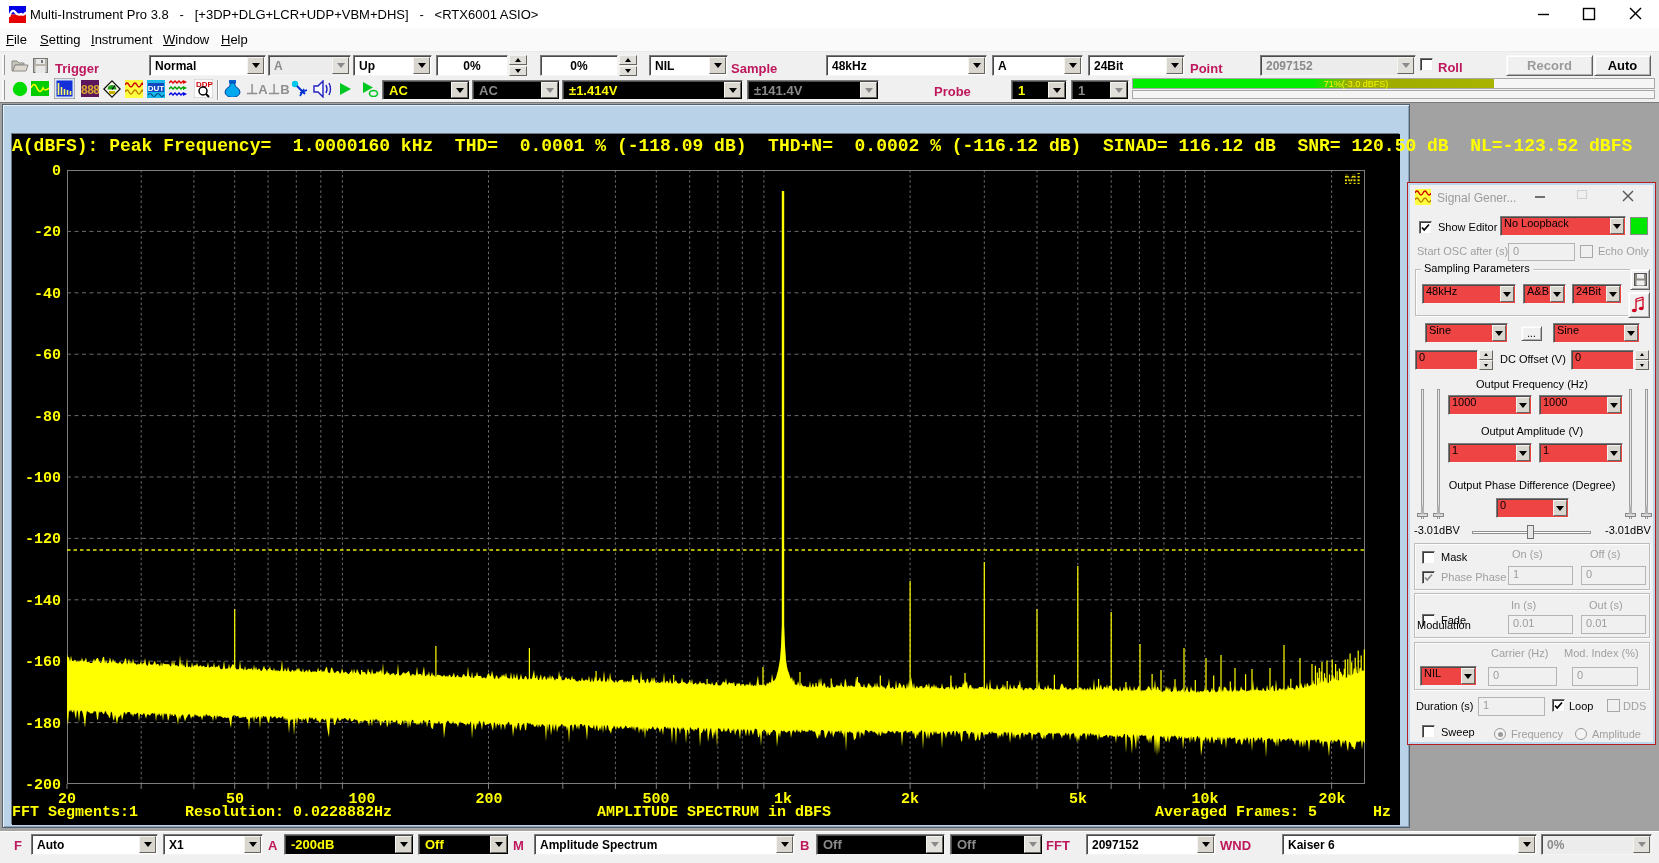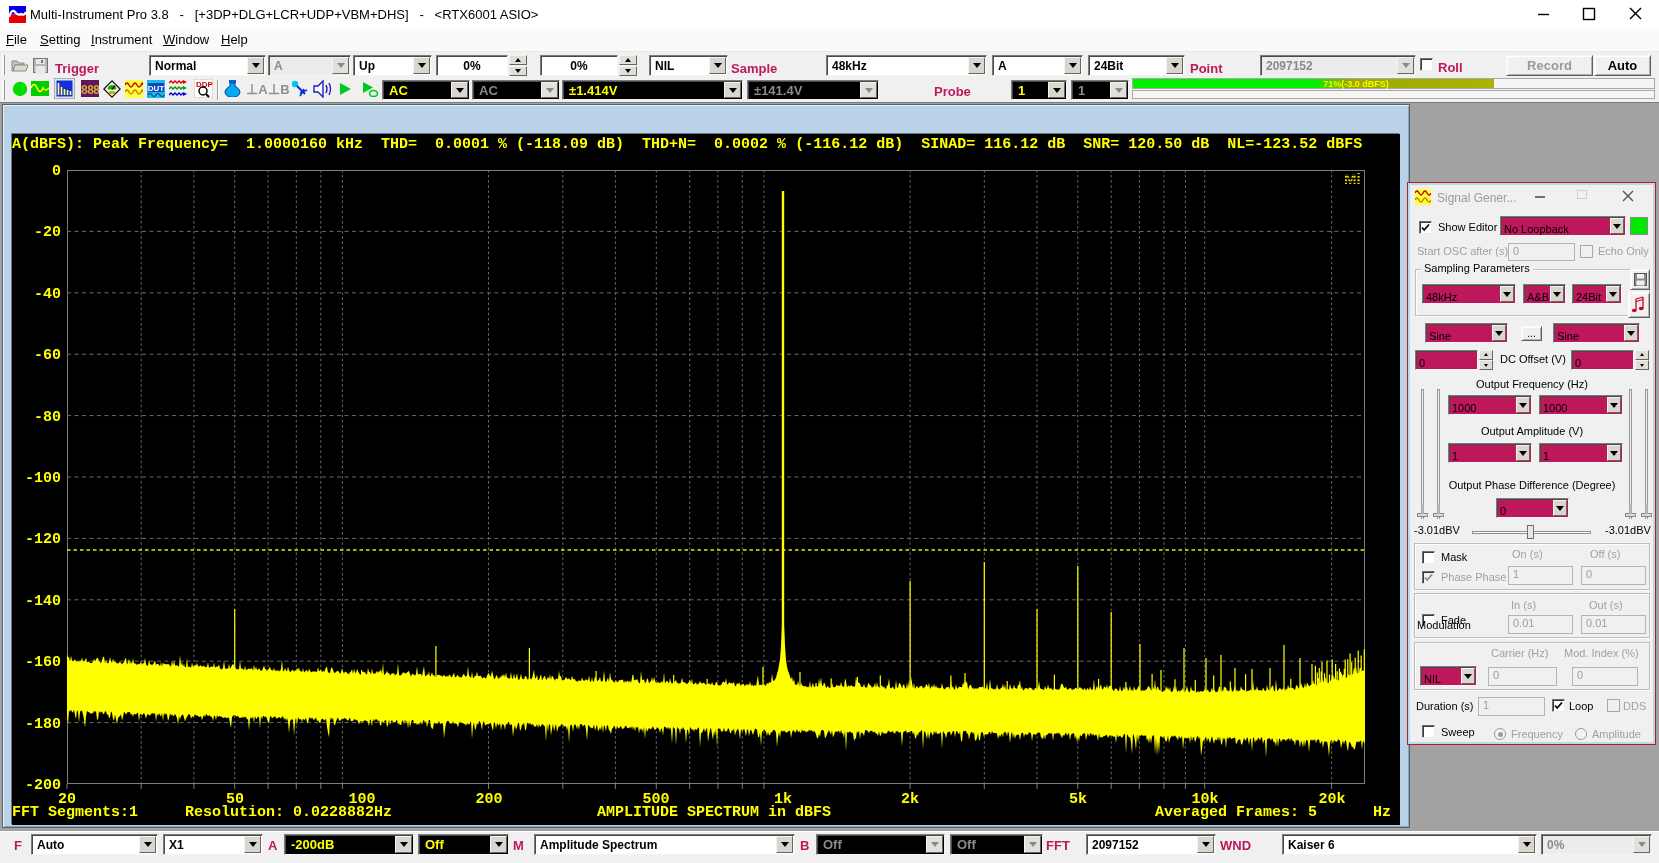--- a/index.html
+++ b/index.html
@@ -14,21 +14,21 @@
 .bdd{position:absolute;background:#000;border:1px solid;border-color:#7b7b7b #f4f4f4 #f4f4f4 #7b7b7b;box-shadow:inset 1px 1px 0 #4a4a4a;display:flex;align-items:center;font-size:13px;font-weight:bold;color:#ffff00}
 .bdd .tx{padding-left:6px;white-space:nowrap;overflow:hidden;flex:1}
 .bdd.dis{color:#8a8a8a}
 .btn{position:absolute;background:#f0f0f0;border:1px solid;border-color:#f8f8f8 #5f5f5f #5f5f5f #f8f8f8;box-shadow:inset 1px 1px 0 #fff, inset -1px -1px 0 #b0b0b0;display:flex;align-items:center;justify-content:center;font-weight:bold;font-size:13px}
 .cb{position:absolute;width:13px;height:13px;background:#fff;border:1px solid;border-color:#6e6e6e #eee #eee #6e6e6e;box-shadow:inset 1px 1px 0 #3a3a3a}
 .cb.dis{background:#f0f0f0}
 .sep{position:absolute;width:2px;border-left:1px solid #9a9a9a;border-right:1px solid #fff}
 .grip{position:absolute;width:3px;border-left:1px solid #fff;border-right:1px solid #9a9a9a}
 .sgl{position:absolute;font-size:12px;color:#000;white-space:nowrap}
 .sgl.g{color:#a0a0a0}
-.sgdd{position:absolute;background:#be185d;border:1px solid;border-color:#7b7b7b #f4f4f4 #f4f4f4 #7b7b7b;box-shadow:inset 1px 1px 0 #4a4a4a;display:flex;align-items:flex-end;font-size:12px;color:#000}
+.sgdd{position:absolute;background:#ef4444;border:1px solid;border-color:#7b7b7b #f4f4f4 #f4f4f4 #7b7b7b;box-shadow:inset 1px 1px 0 #4a4a4a;display:flex;align-items:flex-start;font-size:12px;color:#000}
 .sgdd .tx{padding-left:4px;white-space:nowrap;overflow:hidden;flex:1}
 .sgin{position:absolute;background:#f0f0f0;border:1px solid #b4b4b4;font-size:12px;color:#9c9c9c;padding:1px 0 0 4px;white-space:nowrap}
 .grp{position:absolute;border:1px solid #bdbdbd;box-shadow:1px 1px 0 #fdfdfd, inset 1px 1px 0 #fdfdfd}
 .grplbl{position:absolute;font-size:12px;color:#000;background:#f0f0f0;padding:0 3px;white-space:nowrap}
 .spb{position:absolute;width:18px;height:10px;background:#e0ded8;border:1px solid;border-color:#f5f4f0 #67655e #67655e #f5f4f0;display:flex;align-items:center;justify-content:center}
 .ut{width:0;height:0;border:3px solid transparent;border-bottom:4px solid #000;margin-bottom:3px}
 .dt{width:0;height:0;border:3px solid transparent;border-top:4px solid #000;margin-top:3px}
 .sgl{font-size:11px}
 .sgdd{font-size:11px}
 .sgdd .dda{width:14px}
@@ -258,29 +258,29 @@
       </div>
     </div>
 <div class="bdd dis" style="left:1071px;top:2px;width:58px;height:20px">
       <div class="tx">1</div>
       <div class="dda" style="background:#e2e0da">
         <div class="tri g"></div>
       </div>
     </div>
 <div class="abs" style="left:1132px;top:0px;width:523px;height:11px;background:#f5f5f5;border:1px solid #a8a8a8">
       <div class="abs" style="left:0;top:0;width:361px;height:9px;background:linear-gradient(90deg,#00ef00 0%,#00ef00 50%,#9caa00 60%,#a8b400 100%)"></div>
-      <div class="abs" style="left:0;top:0;width:297px;height:9px;display:flex;align-items:center;justify-content:center;font-size:9px;font-weight:bold;color:#f8f800;padding-left:149px">71%(-3.0 dBFS)</div>
+      <div class="abs" style="left:0;top:0;width:297px;height:9px;display:flex;align-items:center;justify-content:center;font-size:9px;font-weight:normal;color:#f8f800;padding-left:149px">71%(-3.0 dBFS)</div>
     </div>
 <div class="abs" style="left:1132px;top:12px;width:523px;height:9px;background:#f5f5f5;border:1px solid #a8a8a8"></div>
 </div>
 <div class="abs" style="left:0;top:102px;width:1659px;height:729px;background:#a2a2a2;border-top:1px solid #7a7a7a">
 <div class="abs" style="left:2px;top:1px;width:1408px;height:724px;background:#55606a"></div>
 <div class="abs" style="left:3px;top:2px;width:1406px;height:722px;background:#bad2e8;box-shadow:inset 1px 1px 0 #e8f2fa,inset -1px -1px 0 #8ba4bc">
 <div class="abs" style="left:9px;top:29px;width:1388px;height:691px;background:#000;box-shadow:-1px -1px 0 #6a7886">
-<div class="abs" style="left:0px;top:2px;width:1388px;font-family:'Liberation Mono',monospace;font-weight:bold;font-size:15px;color:#ffff00;white-space:pre">A(dBFS): Peak Frequency=  1.0000160 kHz  THD=  0.0001 % (-118.09 dB)  THD+N=  0.0002 % (-116.12 dB)  SINAD= 116.12 dB  SNR= 120.50 dB  NL=-123.52 dBFS</div>
+<div class="abs" style="left:0px;top:2px;width:1388px;font-family:'Liberation Mono',monospace;font-weight:bold;font-size:18px;color:#ffff00;white-space:pre">A(dBFS): Peak Frequency=  1.0000160 kHz  THD=  0.0001 % (-118.09 dB)  THD+N=  0.0002 % (-116.12 dB)  SINAD= 116.12 dB  SNR= 120.50 dB  NL=-123.52 dBFS</div>
 <svg class="abs" style="left:0;top:0" width="1388" height="691" viewBox="12 131 1388 691">
           <path d="M141.2,167 V781 M193.9,167 V781 M234.7,167 V781 M268.1,167 V781 M296.3,167 V781 M320.8,167 V781 M342.4,167 V781 M488.5,167 V781 M562.8,167 V781 M615.4,167 V781 M656.3,167 V781 M689.7,167 V781 M717.9,167 V781 M742.3,167 V781 M763.9,167 V781 M910.1,167 V781 M984.3,167 V781 M1037.0,167 V781 M1077.8,167 V781 M1111.2,167 V781 M1139.4,167 V781 M1163.9,167 V781 M1185.4,167 V781 M1204.7,167 V781 M1331.6,167 V781" stroke="#6b6b6b" stroke-width="1" stroke-dasharray="2.5,2.6" fill="none"></path>
           <path d="M67,228.4 H1365 M67,289.8 H1365 M67,351.2 H1365 M67,412.6 H1365 M67,474.0 H1365 M67,535.4 H1365 M67,596.8 H1365 M67,658.2 H1365 M67,719.6 H1365" stroke="#6b6b6b" stroke-width="1" stroke-dasharray="4,3.5" fill="none"></path>
           <rect x="67.5" y="167.5" width="1297" height="613" fill="none" stroke="#7d7d7d" stroke-width="1"></rect>
           <path d="M141.2,781 V786 M193.9,781 V786 M234.7,781 V786 M268.1,781 V786 M296.3,781 V786 M320.8,781 V786 M342.4,781 V786 M488.5,781 V786 M562.8,781 V786 M615.4,781 V786 M656.3,781 V786 M689.7,781 V786 M717.9,781 V786 M742.3,781 V786 M763.9,781 V786 M910.1,781 V786 M984.3,781 V786 M1037.0,781 V786 M1077.8,781 V786 M1111.2,781 V786 M1139.4,781 V786 M1163.9,781 V786 M1185.4,781 V786 M1204.7,781 V786 M1331.6,781 V786 M67.0,781 V786" stroke="#7d7d7d" stroke-width="1" fill="none"></path>
           <path d="M67,547 H1365" stroke="#ecec00" stroke-width="1.4" stroke-dasharray="3.5,3" fill="none"></path>
           <path d="M67,651.1 L68,654.6 L69,653.7 L70,659.1 L71,652.4 L72,657.4 L73,658.2 L74,657.6 L75,656.5 L76,658.3 L77,659 L78,657.6 L79,658.9 L80,657 L81,658.3 L82,654.6 L83,658.2 L84,658.6 L85,657.3 L86,654.5 L87,659.2 L88,659.1 L89,658.4 L90,660.1 L91,660 L92,660 L93,658.6 L94,655.4 L95,658.4 L96,656.4 L97,655.1 L98,655 L99,658.2 L100,659.3 L101,660.3 L102,657.3 L103,654.1 L104,653.8 L105,660.3 L106,656.7 L107,659.7 L108,660.5 L109,658.8 L110,654.2 L111,658.1 L112,659.9 L113,655.5 L114,659 L115,657.9 L116,660.3 L117,659.4 L118,661.1 L119,659.4 L120,659 L121,659.7 L122,661.6 L123,660 L124,659.2 L125,655.8 L126,655.2 L127,661.8 L128,659.3 L129,655.6 L130,661.1 L131,658.1 L132,660.9 L133,655.3 L134,660 L135,660.5 L136,660.7 L137,662.2 L138,660.3 L139,661.6 L140,660.7 L141,658.1 L142,662 L143,659.8 L144,660.5 L145,655 L146,660.9 L147,662.8 L148,662.4 L149,656.6 L150,661.2 L151,661.5 L152,661.7 L153,661.6 L154,659.5 L155,657.6 L156,662.1 L157,660.8 L158,661.1 L159,661.8 L160,663.4 L161,658.9 L162,663.5 L163,659.4 L164,661.2 L165,660.8 L166,661.5 L167,660.8 L168,661.6 L169,661.1 L170,662.8 L171,663.7 L172,657.2 L173,662.6 L174,657.4 L175,662 L176,662.8 L177,661.9 L178,663.3 L179,663.4 L180,651.9 L181,662.6 L182,659 L183,663.4 L184,661.1 L185,664.2 L186,664 L187,655.1 L188,664.5 L189,663.5 L190,663.6 L191,664.9 L192,659.2 L193,663.8 L194,663.3 L195,661.8 L196,662.8 L197,659.7 L198,663 L199,663.8 L200,662.3 L201,662.5 L202,664.1 L203,662.7 L204,662.7 L205,664.3 L206,663.9 L207,663.8 L208,659.1 L209,665 L210,664 L211,663.8 L212,663.3 L213,664.3 L214,659.2 L215,664.8 L216,663.4 L217,663.7 L218,663.6 L219,661.3 L220,665.5 L221,666 L222,666.5 L223,664.7 L224,657.2 L225,665.2 L226,666.3 L227,664.9 L228,666 L229,660.5 L230,665.7 L231,664.3 L232,662.2 L233,660.7 L234,662.6 L235,664.5 L236,665.5 L237,666.8 L238,665.7 L239,666.6 L240,657.3 L241,665.7 L242,665.4 L243,665.7 L244,667.4 L245,662.8 L246,667 L247,666.8 L248,665.7 L249,665.6 L250,666.2 L251,665.4 L252,665.3 L253,667.7 L254,661.6 L255,666.9 L256,663.5 L257,666.9 L258,666.6 L259,665.3 L260,666.5 L261,668.2 L262,667.4 L263,665.3 L264,662.4 L265,665.8 L266,666.2 L267,668.4 L268,665.7 L269,665.9 L270,663.3 L271,667.3 L272,666.8 L273,668.1 L274,664.4 L275,668.6 L276,666.4 L277,668.5 L278,666.8 L279,668.3 L280,667.9 L281,666.1 L282,656.6 L283,668.2 L284,667.9 L285,664.8 L286,667.5 L287,668.4 L288,663.4 L289,667.3 L290,668.7 L291,668.8 L292,667 L293,666.8 L294,669.1 L295,666.7 L296,668.3 L297,664.8 L298,667.1 L299,664.4 L300,668.2 L301,668 L302,669.3 L303,665 L304,669.6 L305,668.4 L306,667.4 L307,667.1 L308,669.4 L309,665.8 L310,667.6 L311,669.2 L312,669.1 L313,668 L314,669 L315,668 L316,669.1 L317,668.8 L318,664.3 L319,668 L320,667.9 L321,665.9 L322,669.5 L323,667.6 L324,668.9 L325,666.9 L326,664.2 L327,664 L328,669.6 L329,669.5 L330,670.3 L331,665 L332,664.5 L333,667 L334,669.4 L335,670.1 L336,668.9 L337,667.9 L338,668 L339,668.8 L340,670.9 L341,669.6 L342,665.1 L343,668.4 L344,670.4 L345,668.6 L346,669 L347,669.7 L348,671 L349,671.1 L350,669.3 L351,668.4 L352,666 L353,671 L354,665.5 L355,669.5 L356,669.9 L357,665.8 L358,667.9 L359,670.2 L360,671.4 L361,671.5 L362,669 L363,668.4 L364,669.4 L365,668.8 L366,671.6 L367,670.9 L368,665.1 L369,668.8 L370,669.3 L371,671.7 L372,665.3 L373,670.4 L374,670.4 L375,670.7 L376,669.8 L377,667.8 L378,670.1 L379,668.1 L380,668.7 L381,666 L382,670.9 L383,659.8 L384,672.3 L385,670.9 L386,670.2 L387,667.6 L388,670.6 L389,669.8 L390,672.5 L391,671.2 L392,670.5 L393,670.6 L394,669.9 L395,672.8 L396,671.1 L397,671 L398,660.3 L399,671.7 L400,672.8 L401,672.1 L402,670.9 L403,669.5 L404,669.3 L405,670.8 L406,670.3 L407,669.4 L408,668.6 L409,668 L410,671.4 L411,673.4 L412,670.8 L413,671.5 L414,671.3 L415,673 L416,670.7 L417,663.6 L418,672.1 L419,670.6 L420,671.3 L421,671 L422,673.2 L423,667.9 L424,663.2 L425,672.6 L426,673.5 L427,670.8 L428,672.5 L429,668.1 L430,673.8 L431,672.3 L432,668.9 L433,672.7 L434,671.7 L435,674 L436,674.1 L437,672.3 L438,671.5 L439,672.3 L440,672.1 L441,672.7 L442,673.6 L443,673.2 L444,671.5 L445,673.3 L446,673.7 L447,672.5 L448,673.9 L449,671.9 L450,671.8 L451,674.3 L452,673.8 L453,671.9 L454,669.4 L455,674.3 L456,674.3 L457,672.3 L458,672 L459,674.4 L460,673.4 L461,674.7 L462,674 L463,671.4 L464,671.1 L465,673.1 L466,673.7 L467,672.5 L468,663.3 L469,672.8 L470,673.5 L471,675.3 L472,668.5 L473,675.1 L474,674.7 L475,672.5 L476,673.3 L477,668.4 L478,673 L479,673 L480,673 L481,672.8 L482,675.5 L483,674.8 L484,674.3 L485,674.8 L486,675.8 L487,673.1 L488,670.6 L489,670.3 L490,673.5 L491,672.7 L492,667.6 L493,671.9 L494,675.6 L495,676 L496,672.6 L497,672.4 L498,675.3 L499,675.9 L500,673.4 L501,674.6 L502,671.4 L503,673.6 L504,670.8 L505,674.6 L506,669.6 L507,674.5 L508,675 L509,675.6 L510,675.5 L511,668.9 L512,675.4 L513,675.7 L514,670.1 L515,675.4 L516,674.4 L517,670 L518,676.2 L519,676.9 L520,674.9 L521,670.6 L522,675.5 L523,676.1 L524,676.2 L525,673.3 L526,673 L527,675.6 L528,677.1 L529,674.4 L530,674.8 L531,676.5 L532,675.2 L533,671.4 L534,666.4 L535,675.2 L536,675.1 L537,671.4 L538,677.1 L539,676.8 L540,674 L541,670.9 L542,677.4 L543,675.5 L544,673.4 L545,673 L546,676.9 L547,675.9 L548,673.5 L549,676.3 L550,671.3 L551,676.7 L552,672.6 L553,673.9 L554,676 L555,677.7 L556,675.2 L557,676 L558,676 L559,667.7 L560,673.9 L561,672.4 L562,677.9 L563,676.5 L564,677.5 L565,675.7 L566,673.7 L567,675.7 L568,676.2 L569,674.8 L570,677 L571,676.7 L572,672.5 L573,676.6 L574,675.8 L575,676.4 L576,678.2 L577,678.2 L578,678.7 L579,677 L580,677.7 L581,678.1 L582,674.2 L583,677.2 L584,677.7 L585,677.4 L586,676.1 L587,677.3 L588,677.6 L589,672.5 L590,678.4 L591,679.1 L592,674.2 L593,678.9 L594,678.1 L595,673 L596,675.6 L597,678.3 L598,677.5 L599,676.4 L600,673.7 L601,678.4 L602,678.6 L603,677.2 L604,667.6 L605,677.6 L606,679.4 L607,677 L608,674.5 L609,679.1 L610,669.3 L611,675.9 L612,677.2 L613,678 L614,679.2 L615,679.6 L616,676.8 L617,679.6 L618,678.7 L619,677.4 L620,677 L621,677.2 L622,676.4 L623,676.9 L624,679.9 L625,677.4 L626,679.7 L627,677.7 L628,678 L629,679.6 L630,677.3 L631,680.1 L632,675.1 L633,673.3 L634,677.6 L635,676.6 L636,677.6 L637,675.7 L638,677.5 L639,680.2 L640,680.1 L641,667.8 L642,677.1 L643,676.7 L644,676.4 L645,679.9 L646,679.6 L647,675.6 L648,676 L649,680.4 L650,679 L651,678.1 L652,674.2 L653,678.7 L654,673.8 L655,677.8 L656,680.1 L657,679.7 L658,678.5 L659,680.5 L660,679.2 L661,679.8 L662,677.8 L663,680 L664,669.3 L665,680.8 L666,678.6 L667,677.7 L668,678.7 L669,680.8 L670,675 L671,679.1 L672,680.9 L673,679.5 L674,679.2 L675,678.4 L676,677 L677,679.4 L678,680.5 L679,680.4 L680,680.3 L681,679.6 L682,674.6 L683,678.9 L684,679.2 L685,679.4 L686,680.5 L687,681 L688,680.2 L689,678.8 L690,676.2 L691,680.8 L692,675.5 L693,681.6 L694,680.9 L695,680.2 L696,679.6 L697,681.9 L698,680.5 L699,680.8 L700,677.8 L701,680.2 L702,680.3 L703,680.3 L704,679.4 L705,681 L706,681.7 L707,681.5 L708,680.3 L709,680.9 L710,680.4 L711,682.1 L712,679 L713,681.6 L714,682.5 L715,682.1 L716,679 L717,679.3 L718,682.4 L719,682.2 L720,682.4 L721,681.9 L722,680.4 L723,678.5 L724,678.7 L725,680 L726,675.1 L727,681.2 L728,681.4 L729,679 L730,680.1 L731,680.5 L732,679.7 L733,680.8 L734,678.5 L735,683.3 L736,682.7 L737,679.8 L738,681.4 L739,679.4 L740,681.3 L741,683.2 L742,682.1 L743,680.8 L744,681.6 L745,683.5 L746,680.9 L747,681.9 L748,681 L749,682.4 L750,678.1 L751,683.2 L752,680.9 L753,682.9 L754,682.7 L755,681.5 L756,683.4 L757,677.7 L758,672.3 L759,682.4 L760,681.3 L761,682.4 L762,681.5 L763,682.3 L764,680.6 L765,682.6 L766,682.8 L767,679.4 L768,681.3 L769,679.4 L770,678.8 L771,680.2 L772,670.4 L773,677.4 L774,678 L775,676.4 L776,674.8 L777,670.8 L778,667.4 L779,662.1 L780,656.2 L781,642.9 L782,622.1 L783,607.7 L784,621.9 L785,642.3 L786,656.9 L787,663.8 L788,667.8 L789,670.2 L790,673.4 L791,676.4 L792,673.4 L793,679.3 L794,675.8 L795,682 L796,681 L797,682.4 L798,677.9 L799,681.4 L800,683.8 L801,679.6 L802,682.1 L803,683.1 L804,683.5 L805,682.8 L806,683.6 L807,684.6 L808,683.2 L809,684.5 L810,677.8 L811,685.1 L812,682.8 L813,679.8 L814,684.1 L815,683.8 L816,682 L817,683.1 L818,683.9 L819,675.3 L820,681.7 L821,674.3 L822,682.4 L823,683 L824,679.6 L825,681.1 L826,684.9 L827,683.9 L828,682.7 L829,685.3 L830,684.3 L831,685.1 L832,679 L833,683.7 L834,684.3 L835,684.3 L836,683.1 L837,681.6 L838,683.5 L839,682 L840,683.4 L841,678.8 L842,682.8 L843,683.4 L844,684.2 L845,675.3 L846,677.9 L847,684.4 L848,682.6 L849,682.7 L850,683.8 L851,681.8 L852,683.2 L853,683.3 L854,683.8 L855,683.6 L856,673.8 L857,678.9 L858,678.9 L859,679.8 L860,680.4 L861,683.8 L862,683.8 L863,684.2 L864,680.6 L865,684.5 L866,684.3 L867,684.7 L868,681.1 L869,680.1 L870,682.7 L871,682.2 L872,685.3 L873,683.2 L874,684.1 L875,679.6 L876,684.7 L877,679 L878,683.9 L879,683.6 L880,685.4 L881,683.3 L882,682.1 L883,684.8 L884,683.3 L885,685.6 L886,685.8 L887,682.7 L888,682.1 L889,675.3 L890,684.3 L891,685.4 L892,684.4 L893,683.5 L894,685.9 L895,685.9 L896,677 L897,684.7 L898,684.8 L899,680.1 L900,680.2 L901,682.2 L902,685.5 L903,682.3 L904,681.3 L905,684.7 L906,685.9 L907,679.8 L908,685.3 L909,676.9 L910,684.1 L911,673.5 L912,679.6 L913,685.2 L914,679.8 L915,685.9 L916,684.3 L917,682.6 L918,684.9 L919,684.7 L920,682.9 L921,683.5 L922,682.5 L923,685.7 L924,684.3 L925,684.6 L926,681.4 L927,681.6 L928,684.2 L929,679.6 L930,686.1 L931,684.2 L932,682.5 L933,684.7 L934,680.5 L935,685 L936,682.1 L937,685.3 L938,684.1 L939,685.7 L940,685.1 L941,684.9 L942,680.1 L943,684.8 L944,686 L945,686.2 L946,684.1 L947,684.7 L948,683.7 L949,683.9 L950,686.5 L951,676.7 L952,685.3 L953,682.7 L954,686.4 L955,686.2 L956,681.3 L957,685.6 L958,685.5 L959,683.6 L960,683.9 L961,684.1 L962,684.2 L963,679.2 L964,682 L965,676.6 L966,680.6 L967,677.9 L968,686.6 L969,683.8 L970,681.9 L971,681.8 L972,685.7 L973,684.3 L974,686.7 L975,684.8 L976,686.1 L977,685.1 L978,685.9 L979,683.9 L980,684 L981,684.2 L982,684.1 L983,683.5 L984,686.1 L985,685.3 L986,685.4 L987,679 L988,686.7 L989,685.9 L990,675.8 L991,685.1 L992,685.6 L993,685.7 L994,686.8 L995,685.6 L996,686.5 L997,681 L998,685.6 L999,686.2 L1000,686.6 L1001,684.6 L1002,684.7 L1003,680.6 L1004,685.7 L1005,681.7 L1006,687 L1007,685.8 L1008,685.4 L1009,687 L1010,680.5 L1011,685 L1012,685.4 L1013,686 L1014,681.5 L1015,685.3 L1016,685.1 L1017,686.2 L1018,682.1 L1019,681.9 L1020,676.8 L1021,686.2 L1022,683.5 L1023,687.2 L1024,687.2 L1025,684.9 L1026,685.6 L1027,684.8 L1028,686.7 L1029,684.4 L1030,684.8 L1031,685.1 L1032,685.8 L1033,687 L1034,687.3 L1035,685.2 L1036,684.9 L1037,686 L1038,685.3 L1039,677.7 L1040,684.7 L1041,686.1 L1042,685.9 L1043,686.6 L1044,687 L1045,683 L1046,685.6 L1047,685.9 L1048,681.3 L1049,685.4 L1050,685.6 L1051,685.1 L1052,686.5 L1053,687.1 L1054,685.2 L1055,685.9 L1056,685.8 L1057,686.9 L1058,686.1 L1059,687.1 L1060,685.3 L1061,681.4 L1062,680.6 L1063,682.1 L1064,684.8 L1065,685.1 L1066,683.5 L1067,686.6 L1068,686.5 L1069,685.7 L1070,685.2 L1071,685.1 L1072,687.5 L1073,685.9 L1074,686.4 L1075,685.2 L1076,684.8 L1077,685.7 L1078,686.4 L1079,684.9 L1080,683.8 L1081,685.6 L1082,685.2 L1083,687.6 L1084,685.4 L1085,685.3 L1086,687.8 L1087,685.4 L1088,685.3 L1089,687.4 L1090,683.4 L1091,686 L1092,687 L1093,685.8 L1094,675.4 L1095,687.8 L1096,685.2 L1097,682.5 L1098,686.2 L1099,686 L1100,683.5 L1101,681.3 L1102,685.9 L1103,686.4 L1104,683.5 L1105,683.7 L1106,685.3 L1107,681.3 L1108,686.3 L1109,682.8 L1110,683.1 L1111,682.8 L1112,685.5 L1113,687 L1114,688.3 L1115,685.5 L1116,685.4 L1117,686 L1118,687.8 L1119,688.1 L1120,682.7 L1121,687.5 L1122,688.3 L1123,686.5 L1124,683.4 L1125,687.1 L1126,685.2 L1127,683.4 L1128,687.9 L1129,686.5 L1130,682.3 L1131,688.3 L1132,685.9 L1133,688.6 L1134,683.2 L1135,686.6 L1136,686.9 L1137,686.4 L1138,683.9 L1139,682.8 L1140,686.7 L1141,688.7 L1142,686.4 L1143,688.3 L1144,686.7 L1145,687.9 L1146,686.3 L1147,686.3 L1148,683.2 L1149,683.4 L1150,685 L1151,687.2 L1152,687.6 L1153,683.3 L1154,686.4 L1155,676.2 L1156,687.7 L1157,684.1 L1158,683.7 L1159,686.9 L1160,686.8 L1161,689 L1162,688.4 L1163,689 L1164,687.3 L1165,688.2 L1166,682.4 L1167,686.5 L1168,683.8 L1169,687.8 L1170,684.1 L1171,689.2 L1172,688.6 L1173,688 L1174,682.6 L1175,687.6 L1176,682.8 L1177,688.6 L1178,688.6 L1179,686.7 L1180,689.1 L1181,687.1 L1182,687 L1183,684.6 L1184,689.2 L1185,689.3 L1186,686.8 L1187,683 L1188,687 L1189,689.4 L1190,688.5 L1191,683.1 L1192,687.8 L1193,687 L1194,688.8 L1195,687.3 L1196,689.1 L1197,689.5 L1198,687.4 L1199,689.7 L1200,687.9 L1201,688.3 L1202,688.6 L1203,688.5 L1204,687.8 L1205,684 L1206,688.4 L1207,687.3 L1208,686.6 L1209,688.9 L1210,689.2 L1211,687.7 L1212,684.6 L1213,688.3 L1214,686.2 L1215,688.1 L1216,689.4 L1217,688.5 L1218,688.6 L1219,683.2 L1220,683.9 L1221,689.4 L1222,685.9 L1223,688.9 L1224,683.2 L1225,684.7 L1226,684.3 L1227,687.8 L1228,687.3 L1229,688.8 L1230,686.3 L1231,683.4 L1232,688.9 L1233,687.9 L1234,686.4 L1235,682.2 L1236,688.9 L1237,686.2 L1238,688.8 L1239,687.4 L1240,687.7 L1241,683.1 L1242,686.1 L1243,687 L1244,686.7 L1245,688.2 L1246,688.9 L1247,687.8 L1248,688 L1249,687.4 L1250,687.5 L1251,686 L1252,688.8 L1253,676.6 L1254,687.7 L1255,686 L1256,687.4 L1257,683.1 L1258,687 L1259,687.2 L1260,687.4 L1261,687 L1262,687.9 L1263,684.6 L1264,686.6 L1265,688 L1266,688 L1267,681.7 L1268,686.6 L1269,686.9 L1270,687.5 L1271,685 L1272,683.2 L1273,682.2 L1274,688.2 L1275,687.8 L1276,676.3 L1277,687.2 L1278,687.8 L1279,685.4 L1280,685.2 L1281,686 L1282,686.9 L1283,685.3 L1284,685.5 L1285,688 L1286,685.3 L1287,687.1 L1288,681.6 L1289,685.1 L1290,684.6 L1291,685.5 L1292,684.8 L1293,684.9 L1294,686.3 L1295,687.1 L1296,682.7 L1297,682 L1298,684.6 L1299,685.7 L1300,682 L1301,679.4 L1302,683.1 L1303,685.1 L1304,684.4 L1305,679.8 L1306,684.9 L1307,679.6 L1308,681.3 L1309,683.5 L1310,682.5 L1311,681.7 L1312,681.5 L1313,676.4 L1314,681.1 L1315,681 L1316,683.2 L1317,681.3 L1318,681 L1319,680.2 L1320,680.6 L1321,677.1 L1322,674 L1323,679.6 L1324,677.2 L1325,678.8 L1326,675.5 L1327,679.2 L1328,680.5 L1329,679 L1330,678.3 L1331,677.5 L1332,673.2 L1333,677.2 L1334,673.6 L1335,676.8 L1336,676.5 L1337,677.1 L1338,677.2 L1339,677.6 L1340,676.4 L1341,677.2 L1342,674.6 L1343,671.5 L1344,671.9 L1345,676.1 L1346,674 L1347,675.1 L1348,670.4 L1349,672.4 L1350,671.7 L1351,673.4 L1352,671.4 L1353,671.3 L1354,666.2 L1355,671.2 L1356,662.3 L1357,670.6 L1358,670.3 L1359,669.7 L1360,665 L1361,670.2 L1362,666.9 L1363,668.1 L1364,667.4 L1365,667.6 L1365,739.5 L1364,739.7 L1363,737.5 L1362,746.4 L1361,737 L1360,738.7 L1359,738.5 L1358,739.5 L1357,737.9 L1356,740.6 L1355,745.7 L1354,746.4 L1353,743.4 L1352,744.5 L1351,741.2 L1350,739.2 L1349,738.9 L1348,748.5 L1347,744.1 L1346,737.5 L1345,737.6 L1344,741.4 L1343,737.3 L1342,740.9 L1341,745.3 L1340,738 L1339,736.8 L1338,736.3 L1337,739.2 L1336,738.1 L1335,738.8 L1334,736.5 L1333,741 L1332,737.6 L1331,737.2 L1330,739.8 L1329,753.8 L1328,743.8 L1327,738.2 L1326,739.3 L1325,738.1 L1324,739.3 L1323,744.9 L1322,737.6 L1321,739.6 L1320,741 L1319,736.2 L1318,736.8 L1317,736.7 L1316,740.3 L1315,736 L1314,737.8 L1313,736.6 L1312,737.8 L1311,736.3 L1310,738.3 L1309,749.2 L1308,738.9 L1307,736.8 L1306,737.6 L1305,743.8 L1304,736.9 L1303,744.8 L1302,740.1 L1301,737.6 L1300,744.7 L1299,738.3 L1298,736.2 L1297,738.3 L1296,736.2 L1295,742.7 L1294,738.1 L1293,738.2 L1292,736.5 L1291,735 L1290,738.5 L1289,735.1 L1288,736.3 L1287,736.2 L1286,737.9 L1285,737.1 L1284,736.1 L1283,736.4 L1282,737 L1281,739.5 L1280,735.9 L1279,735.6 L1278,744.2 L1277,734.9 L1276,743.7 L1275,738.4 L1274,740 L1273,736.7 L1272,734.9 L1271,737.7 L1270,735.7 L1269,735 L1268,736.1 L1267,736.2 L1266,754.7 L1265,736.8 L1264,737.5 L1263,741.1 L1262,734.6 L1261,734.4 L1260,737.6 L1259,735.5 L1258,734.6 L1257,738.1 L1256,736.4 L1255,740.1 L1254,735.1 L1253,734.4 L1252,748.2 L1251,735.4 L1250,736 L1249,741.9 L1248,735.9 L1247,734.1 L1246,737.6 L1245,737.3 L1244,734.7 L1243,738.4 L1242,741.9 L1241,740.8 L1240,735.4 L1239,736.9 L1238,736.7 L1237,739.8 L1236,741.3 L1235,734.1 L1234,735.6 L1233,734.8 L1232,736 L1231,735.8 L1230,734.1 L1229,735.1 L1228,735.9 L1227,733.9 L1226,745.8 L1225,734.5 L1224,737.3 L1223,734.2 L1222,742 L1221,740.5 L1220,733.7 L1219,738.1 L1218,733.5 L1217,736.9 L1216,737 L1215,736.3 L1214,741 L1213,736.9 L1212,733.3 L1211,736 L1210,740.5 L1209,736.9 L1208,734.8 L1207,739.1 L1206,733.6 L1205,735.4 L1204,738.7 L1203,736.6 L1202,746.2 L1201,753 L1200,733.5 L1199,736.6 L1198,733.2 L1197,733.3 L1196,736.8 L1195,739.5 L1194,734 L1193,734.2 L1192,737.9 L1191,732.8 L1190,740.5 L1189,733.9 L1188,735.4 L1187,734.9 L1186,735.4 L1185,733.8 L1184,736.2 L1183,746.6 L1182,733 L1181,735.1 L1180,735.2 L1179,732.6 L1178,737.4 L1177,735.1 L1176,733.9 L1175,732.5 L1174,732.7 L1173,734.3 L1172,732.6 L1171,734 L1170,735.9 L1169,740.1 L1168,732.3 L1167,737.4 L1166,738.9 L1165,736.4 L1164,732.4 L1163,734.8 L1162,734 L1161,733.2 L1160,733.7 L1159,751 L1158,737.6 L1157,753.1 L1156,735 L1155,750.9 L1154,732.2 L1153,732.6 L1152,733.9 L1151,740.7 L1150,733.9 L1149,740.6 L1148,735.3 L1147,738.1 L1146,732.3 L1145,732.7 L1144,732.6 L1143,733.2 L1142,731.4 L1141,732.4 L1140,733.1 L1139,732.3 L1138,739.7 L1137,731.1 L1136,747.1 L1135,738.2 L1134,732.7 L1133,731 L1132,751.1 L1131,739.1 L1130,734 L1129,734.8 L1128,732.5 L1127,731.2 L1126,750.3 L1125,730.9 L1124,730.9 L1123,733.4 L1122,734.9 L1121,734 L1120,732.6 L1119,733.5 L1118,734.1 L1117,731.2 L1116,740.2 L1115,733.2 L1114,733.7 L1113,733.5 L1112,732.4 L1111,733 L1110,732.1 L1109,733.1 L1108,735.1 L1107,732 L1106,731.7 L1105,733.2 L1104,732.7 L1103,733.7 L1102,734.8 L1101,733.4 L1100,735.2 L1099,730 L1098,738.1 L1097,733 L1096,731.3 L1095,732.4 L1094,732.6 L1093,730.4 L1092,732.8 L1091,730.3 L1090,730.6 L1089,733.8 L1088,730.1 L1087,732.5 L1086,737.3 L1085,730.2 L1084,730.8 L1083,730.3 L1082,732.6 L1081,733.5 L1080,731.5 L1079,738.4 L1078,734.1 L1077,739.4 L1076,732.3 L1075,736 L1074,730.2 L1073,730.2 L1072,731.1 L1071,731.4 L1070,737.4 L1069,730.1 L1068,730.9 L1067,732.8 L1066,729.5 L1065,730.9 L1064,733.2 L1063,731.5 L1062,735.6 L1061,732.8 L1060,731.2 L1059,729.5 L1058,731 L1057,729.5 L1056,730.9 L1055,730.6 L1054,730.7 L1053,737.8 L1052,729.7 L1051,730.8 L1050,730.6 L1049,729.9 L1048,730.8 L1047,732 L1046,732.2 L1045,736.5 L1044,731.6 L1043,736.5 L1042,734.8 L1041,734.5 L1040,729.6 L1039,730 L1038,729.1 L1037,730.8 L1036,731.4 L1035,731.8 L1034,730.7 L1033,731.8 L1032,738.3 L1031,729.9 L1030,730.2 L1029,728.7 L1028,731.8 L1027,731.4 L1026,731.7 L1025,730.4 L1024,734.5 L1023,729.8 L1022,729.7 L1021,731 L1020,737.2 L1019,732.3 L1018,730.9 L1017,732.3 L1016,732.3 L1015,736.1 L1014,730.4 L1013,735.6 L1012,728.6 L1011,731.4 L1010,740.3 L1009,730.8 L1008,728.4 L1007,733.6 L1006,729.1 L1005,729.9 L1004,728.6 L1003,734.6 L1002,730.3 L1001,731.8 L1000,734.2 L999,731.6 L998,736.3 L997,730.8 L996,729.8 L995,730.4 L994,729.5 L993,730.2 L992,728.1 L991,731.4 L990,729.2 L989,728.9 L988,731.8 L987,730.8 L986,732.1 L985,730.7 L984,734 L983,730.3 L982,728.9 L981,729.5 L980,737.1 L979,737.3 L978,729.9 L977,735 L976,737.6 L975,737.5 L974,728.9 L973,731.2 L972,728.7 L971,729.3 L970,731.4 L969,736.9 L968,730.3 L967,731.1 L966,727.9 L965,727.8 L964,728.2 L963,728.4 L962,739 L961,737.3 L960,728.4 L959,731.6 L958,730 L957,727.9 L956,728.5 L955,734.5 L954,727.9 L953,728.1 L952,729.9 L951,732.8 L950,729 L949,728.4 L948,728.9 L947,730.4 L946,735.6 L945,731.1 L944,729.8 L943,728 L942,745.7 L941,728.6 L940,730.3 L939,731.1 L938,730.3 L937,731.3 L936,728 L935,730.9 L934,727.8 L933,732.8 L932,731.2 L931,728.4 L930,731.1 L929,736.6 L928,728.7 L927,736.3 L926,732 L925,728.5 L924,728.8 L923,746.5 L922,727.2 L921,727.5 L920,730.1 L919,728.4 L918,733.3 L917,730.3 L916,735.4 L915,734.9 L914,729 L913,731.8 L912,728 L911,728.1 L910,728.4 L909,729.2 L908,728.9 L907,730.4 L906,727.3 L905,728.4 L904,728.3 L903,729.9 L902,743.4 L901,729.5 L900,728.7 L899,730.2 L898,728 L897,728.6 L896,727.9 L895,730.7 L894,730.3 L893,728.4 L892,728.2 L891,729.4 L890,728.7 L889,728.2 L888,727.4 L887,730.4 L886,729.9 L885,731.3 L884,729.5 L883,730.7 L882,727.9 L881,732.2 L880,732.9 L879,728.3 L878,732.9 L877,730.7 L876,730.5 L875,729.3 L874,728.4 L873,729.7 L872,727.5 L871,728.3 L870,727.7 L869,730.2 L868,728.2 L867,727.8 L866,726.8 L865,727.4 L864,733.6 L863,730.3 L862,730.6 L861,728.8 L860,736.2 L859,727.5 L858,730.3 L857,728 L856,734.7 L855,736.3 L854,737.4 L853,730.4 L852,729.4 L851,729.8 L850,728.2 L849,729 L848,729.9 L847,728.6 L846,748.5 L845,727.5 L844,735.3 L843,730.3 L842,730.4 L841,726.8 L840,730.5 L839,727.8 L838,728.3 L837,729.3 L836,727.9 L835,729.2 L834,732 L833,734.4 L832,727.2 L831,731.8 L830,729.4 L829,727.3 L828,729 L827,731.2 L826,734.1 L825,735.5 L824,728.2 L823,727.1 L822,727 L821,727.5 L820,733.9 L819,730.5 L818,735.3 L817,735.2 L816,731.6 L815,728.7 L814,728.3 L813,728.9 L812,727.3 L811,727.5 L810,727.7 L809,726.5 L808,729.2 L807,728 L806,729.6 L805,728 L804,727.6 L803,728.4 L802,726.3 L801,729.7 L800,729.5 L799,727.6 L798,729.5 L797,726.1 L796,728.4 L795,729.7 L794,727.4 L793,727.2 L792,729.5 L791,735.1 L790,727.4 L789,728.2 L788,728.3 L787,729.7 L786,729.2 L785,728.7 L784,727.2 L783,728.8 L782,728.1 L781,727.5 L780,734.7 L779,728.9 L778,734.1 L777,743.9 L776,729.6 L775,727.6 L774,726.9 L773,727 L772,729.4 L771,729 L770,731.9 L769,732.2 L768,728.8 L767,733.3 L766,728.4 L765,727.8 L764,726.3 L763,728.6 L762,728.3 L761,742.9 L760,729.3 L759,734.2 L758,733.8 L757,726.6 L756,726 L755,725.4 L754,728.7 L753,732.2 L752,729.1 L751,726.4 L750,728.1 L749,733.4 L748,726.3 L747,727.1 L746,733.5 L745,728.4 L744,725.6 L743,727.4 L742,727.9 L741,725.7 L740,736.6 L739,728.8 L738,725.4 L737,727.1 L736,728.7 L735,732.6 L734,725.2 L733,728.2 L732,726.4 L731,730.2 L730,729.7 L729,726.2 L728,725.1 L727,728.6 L726,727.4 L725,729.3 L724,724.7 L723,727.8 L722,728.9 L721,727.9 L720,725.2 L719,726.2 L718,724.6 L717,744 L716,725.6 L715,732.7 L714,728 L713,736.8 L712,731.4 L711,724.7 L710,726.7 L709,732 L708,739.2 L707,724.4 L706,726.7 L705,728.9 L704,724.9 L703,727.6 L702,729.8 L701,730.1 L700,744 L699,725.5 L698,724.3 L697,727 L696,726.4 L695,725.7 L694,728.7 L693,725.8 L692,727.3 L691,725.1 L690,724.1 L689,732.6 L688,727 L687,726.8 L686,740.5 L685,727.6 L684,726 L683,724.1 L682,727 L681,724.7 L680,731.4 L679,725.3 L678,726 L677,723.4 L676,742.6 L675,725.9 L674,724.9 L673,723.9 L672,740.4 L671,726.5 L670,724.2 L669,726.7 L668,723.8 L667,726.1 L666,724.8 L665,723.6 L664,724.2 L663,732.5 L662,725.8 L661,725.4 L660,730.1 L659,725.9 L658,725 L657,724 L656,726.5 L655,726.8 L654,726 L653,723.2 L652,724.7 L651,726.2 L650,725.9 L649,724.8 L648,727 L647,728.8 L646,724.5 L645,736 L644,723.7 L643,729.9 L642,725.3 L641,727.4 L640,724.9 L639,730.8 L638,723.5 L637,724.9 L636,723.8 L635,728.6 L634,723.3 L633,726.7 L632,722.7 L631,725.8 L630,723.7 L629,724.9 L628,725.2 L627,724.7 L626,722.6 L625,723.5 L624,725.6 L623,725.6 L622,725.9 L621,723.1 L620,724.1 L619,725.5 L618,725.2 L617,722.7 L616,727.4 L615,723.9 L614,722.6 L613,725.3 L612,725.6 L611,730.9 L610,728.1 L609,727.3 L608,723.1 L607,721.7 L606,728.2 L605,723.8 L604,722 L603,730.2 L602,721.5 L601,727.5 L600,724.1 L599,726.9 L598,728.1 L597,721.6 L596,724.4 L595,727.8 L594,721.5 L593,724.7 L592,725.5 L591,724.5 L590,724.4 L589,722 L588,723 L587,737.8 L586,726.7 L585,721.7 L584,722 L583,723.8 L582,721.5 L581,721 L580,721.2 L579,726.9 L578,721.8 L577,726.3 L576,722.8 L575,721.1 L574,722.5 L573,729 L572,722.1 L571,721.8 L570,723.3 L569,740 L568,723.6 L567,727.9 L566,722.5 L565,724.2 L564,722.4 L563,723.1 L562,720.7 L561,721.8 L560,723.7 L559,723.1 L558,725.1 L557,729.5 L556,720.7 L555,724.2 L554,728.3 L553,720.7 L552,725.7 L551,732.5 L550,721.8 L549,721.3 L548,728.9 L547,720.2 L546,738.7 L545,723.6 L544,722.4 L543,721.8 L542,720.8 L541,723.4 L540,723.7 L539,721 L538,724.9 L537,721.1 L536,723.6 L535,723.6 L534,723.5 L533,721 L532,721.7 L531,721.6 L530,719.8 L529,721.4 L528,719.5 L527,719.9 L526,727.5 L525,726.4 L524,719.6 L523,721.7 L522,721.6 L521,726 L520,728.1 L519,720 L518,719.9 L517,724.1 L516,727 L515,721.9 L514,725.8 L513,734 L512,722.1 L511,721 L510,722.8 L509,719.1 L508,719.2 L507,722 L506,720.4 L505,727.1 L504,722 L503,721.6 L502,720.9 L501,727.6 L500,719.8 L499,722.4 L498,721.9 L497,719.9 L496,726.1 L495,720.2 L494,719.1 L493,727.9 L492,724.4 L491,720.6 L490,719.8 L489,721.3 L488,721.2 L487,721 L486,722.3 L485,722.1 L484,718.5 L483,718.8 L482,727.2 L481,721.2 L480,718.3 L479,718.3 L478,722.3 L477,719.8 L476,725.3 L475,727.1 L474,719.5 L473,723.1 L472,736 L471,717.9 L470,720.3 L469,721.9 L468,720.5 L467,720.4 L466,722.8 L465,721 L464,721 L463,720 L462,719.9 L461,719.5 L460,718.6 L459,719.8 L458,724.4 L457,721.3 L456,720.4 L455,720.2 L454,720.8 L453,717.9 L452,720.6 L451,720.4 L450,720.5 L449,719 L448,717.5 L447,718.5 L446,720.2 L445,726.4 L444,735.6 L443,720.7 L442,720 L441,720.4 L440,721.2 L439,717.8 L438,719.7 L437,721 L436,720 L435,720.7 L434,719.2 L433,725.7 L432,725.7 L431,723.9 L430,717 L429,717.1 L428,719.4 L427,724.4 L426,717.9 L425,720.2 L424,716.9 L423,717.8 L422,722.1 L421,718.6 L420,719.6 L419,722.1 L418,719.9 L417,722.2 L416,720.1 L415,720.4 L414,720 L413,716.7 L412,717.1 L411,720 L410,724.6 L409,717.2 L408,725.8 L407,717.6 L406,720 L405,716.6 L404,722 L403,717 L402,718.8 L401,722.1 L400,722 L399,719.7 L398,721.8 L397,716.5 L396,718.2 L395,719.7 L394,719 L393,719.1 L392,717.1 L391,718.2 L390,722.6 L389,716.5 L388,722 L387,724.2 L386,717.2 L385,717.3 L384,719.1 L383,719.4 L382,717.5 L381,723 L380,721.8 L379,716.7 L378,718.9 L377,716.2 L376,716.5 L375,716.5 L374,718.4 L373,715.4 L372,723.6 L371,717.4 L370,716.2 L369,723.4 L368,718.8 L367,718.2 L366,717.7 L365,717.2 L364,717.5 L363,719.2 L362,718.2 L361,718.5 L360,718.3 L359,721.6 L358,718.9 L357,716.4 L356,717.4 L355,716.3 L354,716.3 L353,717.9 L352,717.9 L351,718.6 L350,714.8 L349,715.9 L348,717.9 L347,716.7 L346,716.1 L345,715 L344,715.3 L343,716.5 L342,715.6 L341,717 L340,717.7 L339,717.5 L338,714.4 L337,715.9 L336,718.7 L335,722 L334,721.8 L333,714.4 L332,717.1 L331,714.2 L330,717.5 L329,734.2 L328,730.1 L327,723.7 L326,715.2 L325,717.5 L324,717.2 L323,715.8 L322,715.8 L321,716.9 L320,720.3 L319,718.8 L318,717.3 L317,718.2 L316,714.5 L315,715.8 L314,717 L313,716.1 L312,714.2 L311,716.3 L310,713.9 L309,715.2 L308,720.2 L307,719.6 L306,714.8 L305,716.6 L304,716.9 L303,715.2 L302,719.2 L301,715.9 L300,716.4 L299,715.9 L298,714.2 L297,722.7 L296,714.6 L295,718.7 L294,732.8 L293,715.4 L292,717.4 L291,715.9 L290,719 L289,730.2 L288,718.7 L287,714.9 L286,717.9 L285,714.4 L284,717.1 L283,712.9 L282,713.9 L281,715.3 L280,715.1 L279,713.7 L278,715.1 L277,715.4 L276,715 L275,713 L274,714.1 L273,714.4 L272,715.5 L271,713 L270,713.8 L269,720.2 L268,718.9 L267,715.9 L266,712.9 L265,714.5 L264,713.3 L263,713 L262,716.3 L261,713.1 L260,725.2 L259,714.1 L258,713.6 L257,715.6 L256,716 L255,712.8 L254,720.1 L253,713.3 L252,715.7 L251,714.3 L250,715.8 L249,727.4 L248,715.8 L247,716.8 L246,713.8 L245,714 L244,714.8 L243,713.6 L242,715.1 L241,714.3 L240,715.3 L239,714.4 L238,712.8 L237,713.5 L236,713.3 L235,712.2 L234,712.5 L233,712.5 L232,714.6 L231,725 L230,720.6 L229,715.1 L228,714.4 L227,714.7 L226,715.2 L225,714.1 L224,714.7 L223,715.1 L222,714 L221,713.4 L220,713.3 L219,713 L218,714.3 L217,712.1 L216,717.3 L215,713 L214,712.8 L213,718.2 L212,713.7 L211,713.9 L210,712.5 L209,712.4 L208,712.9 L207,712 L206,711 L205,714.3 L204,711.7 L203,713.9 L202,717.2 L201,713.3 L200,713.5 L199,714.1 L198,713.1 L197,712.2 L196,712.8 L195,711 L194,713.3 L193,713.7 L192,713.4 L191,716.1 L190,711.8 L189,710.9 L188,712.1 L187,714 L186,715.4 L185,718.4 L184,714.7 L183,711.3 L182,712.3 L181,713.1 L180,716.8 L179,712.7 L178,722 L177,715.3 L176,712.7 L175,710.8 L174,713 L173,713.1 L172,711 L171,713 L170,709.9 L169,715.4 L168,718 L167,711.8 L166,710.3 L165,712.1 L164,709.7 L163,718 L162,709.9 L161,713.5 L160,712 L159,710.2 L158,713.1 L157,710.7 L156,718.6 L155,709.4 L154,711.3 L153,710.2 L152,710 L151,711.2 L150,712.6 L149,712.2 L148,711 L147,712 L146,715.8 L145,712.2 L144,709.7 L143,711.3 L142,712.3 L141,711.3 L140,710.8 L139,718.2 L138,709.8 L137,709.9 L136,711.5 L135,711.3 L134,710.8 L133,714 L132,710.5 L131,712.2 L130,709.2 L129,709.1 L128,709.3 L127,709.5 L126,712 L125,709.7 L124,708.9 L123,713.9 L122,717.4 L121,710.9 L120,713.6 L119,713.5 L118,715.2 L117,721.4 L116,716 L115,711.5 L114,717.7 L113,715.7 L112,709.7 L111,708.6 L110,715.1 L109,714.5 L108,711.4 L107,711.4 L106,708.5 L105,708.2 L104,711.2 L103,710.7 L102,709 L101,708.6 L100,710.1 L99,707.9 L98,716.7 L97,716.2 L96,708 L95,709.1 L94,707.8 L93,710.4 L92,710 L91,710.7 L90,710.3 L89,708.9 L88,709.2 L87,707.4 L86,713.4 L85,724.8 L84,716.6 L83,711.2 L82,708.1 L81,707.5 L80,709.1 L79,719.6 L78,709.1 L77,707 L76,715.9 L75,712 L74,706.4 L73,709.5 L72,709.1 L71,706.5 L70,708.9 L69,707 L68,722.1 L67,714.1 Z" fill="#ffff00"></path>
           <path d="M234.7,606 L234.7,669.2 M361.6,667 L361.6,673.7 M435.9,643 L435.9,676.2 M529.4,645 L529.4,679.3 M596.1,668 L596.1,681.2 M632.9,672 L632.9,682.2 M673.7,672 L673.7,683.3 M707.1,676 L707.1,684.3 M910.1,578 L910.1,688.1 M984.3,559 L984.3,688.8 M1037,606 L1037,689.4 M1077.8,563 L1077.8,689.8 M1111.2,609 L1111.2,690.2 M1140,641 L1140,690.8 M1161,667 L1161,691.2 M1184,645 L1184,691.7 M1206,655 L1206,691.9 M1221,652 L1221,691.5 M1235,665 L1235,691.2 M1252,666 L1252,690.8 M1270,665 L1270,690.4 M1284,642 L1284,690.1 M1300,655 L1300,688.3 M1312,661 L1312,686.3 M1322,659 L1322,684.5 M1315.4,662.8 L1315.4,685.8 M1318,674.9 L1318,685.3 M1319.3,665.1 L1319.3,685.1 M1321.2,668.4 L1321.2,684.7 M1324.5,670.2 L1324.5,683.9 M1325.3,674.8 L1325.3,683.7 M1327,657.6 L1327,683.2 M1329.5,671.6 L1329.5,682.6 M1332.2,656.4 L1332.2,681.9 M1333,672.5 L1333,681.7 M1335.6,660.9 L1335.6,681.1 M1337.2,668.3 L1337.2,680.7 M1339.4,665.4 L1339.4,680.2 M1341.5,670.7 L1341.5,679.5 M1344.3,665.7 L1344.3,678.6 M1345.2,656.5 L1345.2,678.3 M1347.8,656.3 L1347.8,677.4 M1350.1,650.5 L1350.1,676.6 M1351.7,659.2 L1351.7,676.1 M1354.3,665.4 L1354.3,675.2 M1355.2,654.8 L1355.2,675 M1358.2,647.5 L1358.2,674 M1360.2,665 L1360.2,673.4 M1361.2,652.6 L1361.2,673.2 M1364.3,646.4 L1364.3,672.2 M763,664 L763,686.3 M800,669 L800,687.1 M742,681 L742,685.5 M816,680 L816,687.3 M831.2,675.5 L831.2,687.4 M857.4,674.1 L857.4,687.6 M880.3,672.5 L880.3,687.8 M950.9,672.4 L950.9,688.5 M965,669.9 L965,688.7 M1007.2,677.9 L1007.2,689.1 M1054.4,671.8 L1054.4,689.5 M1098.6,676 L1098.6,690 M1125.9,678.9 L1125.9,690.5 M1152.1,670.9 L1152.1,691 M1175,676.2 L1175,691.5 M1195.3,676.9 L1195.3,691.9 M1213.7,672.5 L1213.7,691.7 M1230.3,678.4 L1230.3,691.3 M1245.6,671.3 L1245.6,691 M1290.8,675.8 L1290.8,689.9 M1317.3,669.4 L1317.3,685.4 M1340.6,668.8 L1340.6,679.8 " stroke="#ffff00" stroke-width="1.2" fill="none"></path>
           <path d="M783,188 L783,640" stroke="#ffff00" stroke-width="2.4" fill="none"></path>
           <text x="61" y="172" text-anchor="end" font-family="Liberation Mono" font-weight="bold" font-size="15px" fill="#ffff00">0</text>

